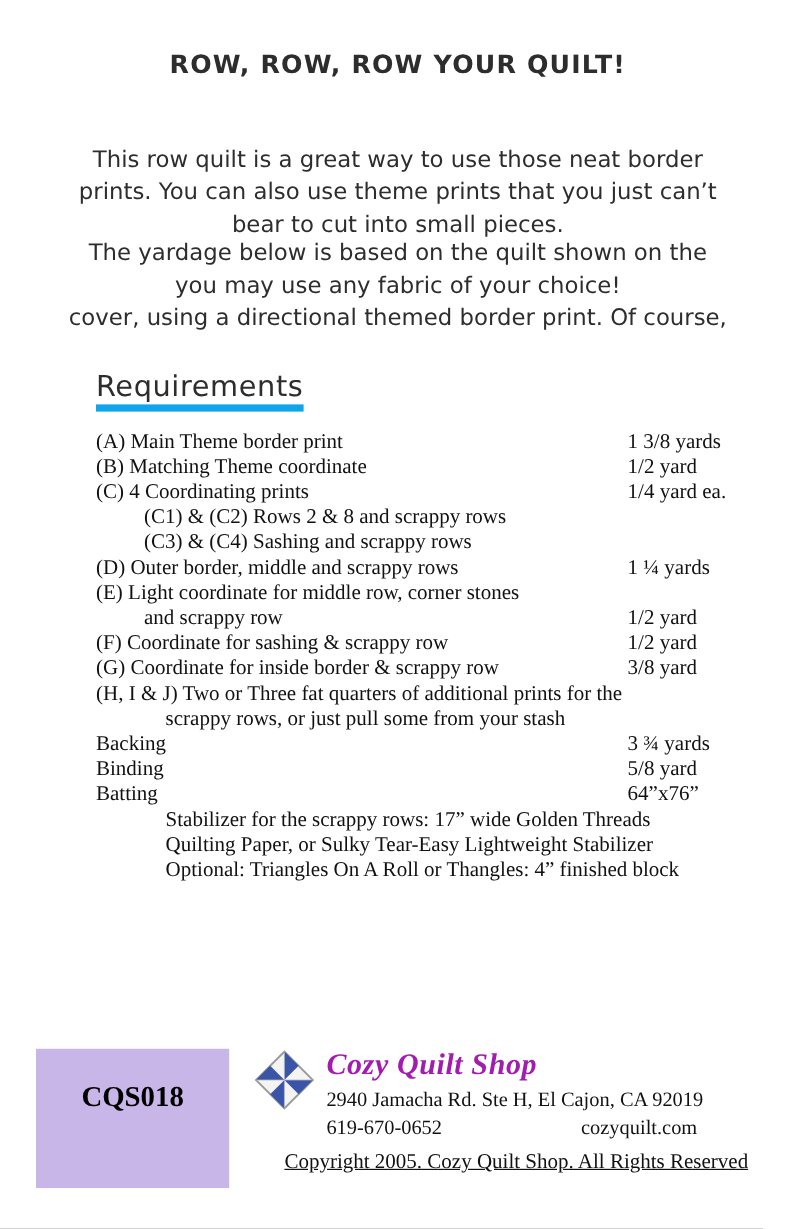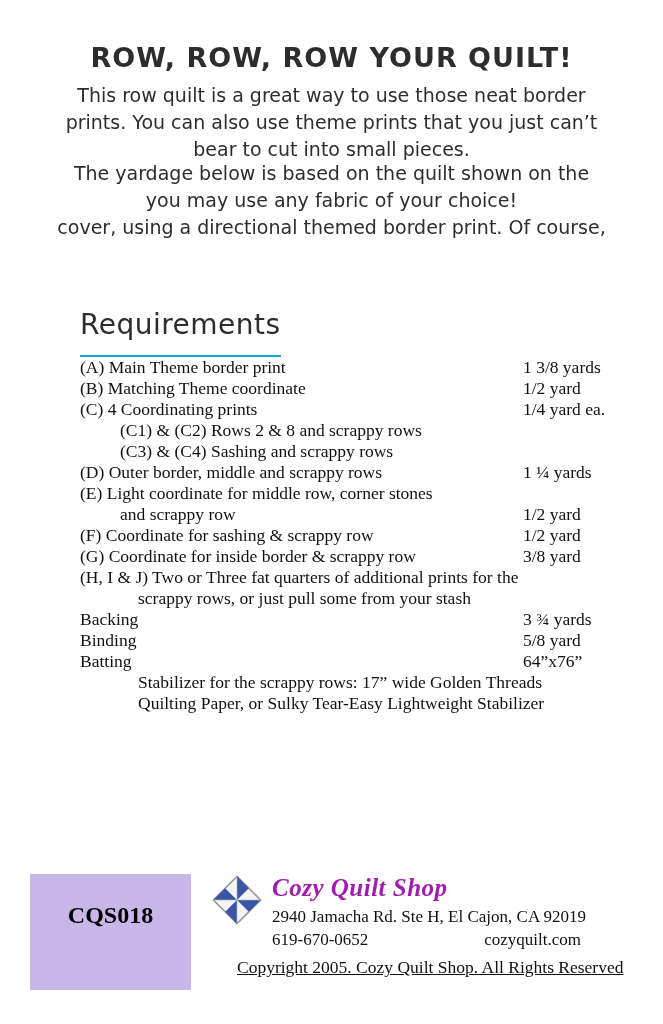--- a/index.html
+++ b/index.html
@@ -7,31 +7,31 @@
   .page {
     position:relative; width:663px; height:1024px; margin:0 auto;
     background:#ffffff; overflow:hidden;
     font-family:"Liberation Serif", serif; color:#111;
   }
   
   .hand { font-family:"DejaVu Sans", sans-serif; color:#2d2d2d; }
 
   .title {
     position:absolute; top:42px; left:0; right:0;
-    text-align:center; font-size:27px; font-weight:bold; letter-spacing:1px;
+    text-align:center; font-size:21px; font-weight:bold; letter-spacing:1px;
   }
   .para { position:absolute; left:0; right:0; text-align:center;
-          font-size:19px; line-height:27px; }
+          font-size:19px; line-height:27px;margin-top:38px; }
   .para-1 { top:82px; }
   .para-2 { top:160px; }
 
   .req-heading {
     position:absolute; top:308px; left:80px;
-    font-size:28px; letter-spacing:0.5px;
-    border-bottom:2px solid #0ea5e9; padding-bottom:14px;
+    font-size:24px; letter-spacing:0.5px;
+    border-bottom:6px solid #0ea5e9; padding-bottom:1px;
   }
   .req-list { position:absolute; top:357px; left:80px; right:10px; }
   .req-row { position:relative; height:21px; white-space:nowrap;
              font-size:17.5px; line-height:21px; }
   .req-row .req-label { display:inline-block; }
   .req-row.indent-1 .req-label { padding-left:40px; }
   .req-row.indent-2 .req-label { padding-left:58px; }
   .req-value { position:absolute; left:443px; top:0; }
 
   
@@ -135,20 +135,24 @@
       <span class="req-value">64”x76”</span>
     </div>
       <div class="req-row indent-2">
       <span class="req-label">Stabilizer for the scrappy rows: 17” wide Golden Threads</span>
       <span class="req-value"></span>
     </div>
       <div class="req-row indent-2">
       <span class="req-label">Quilting Paper, or Sulky Tear-Easy Lightweight Stabilizer</span>
       <span class="req-value"></span>
     </div>
+      <div class="req-row indent-2">
+      <span class="req-label">Optional: Triangles On A Roll or Thangles: 4” finished block</span>
+      <span class="req-value"></span>
+    </div>
     </div>
 
   <div class="code-box" style="background: rgb(201, 182, 233);">
     <span>CQS018</span>
   </div>
 
   <svg class="logo" viewBox="0 0 100 100" aria-hidden="true">
     <g transform="rotate(45 50 50)">
       <rect x="23" y="23" width="54" height="54" fill="#f4f4f2" stroke="#9a9a9a" stroke-width="2.5"></rect>
       <path d="M23 23 L50 23 L50 50 Z" class="blade" fill="#3a55a8"></path>

